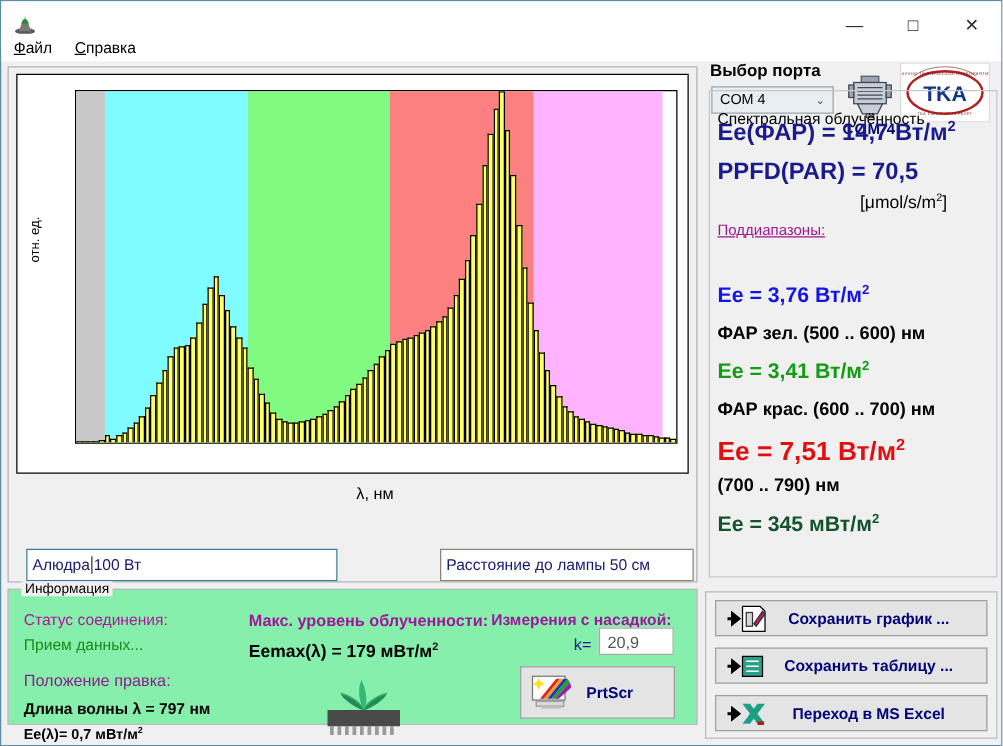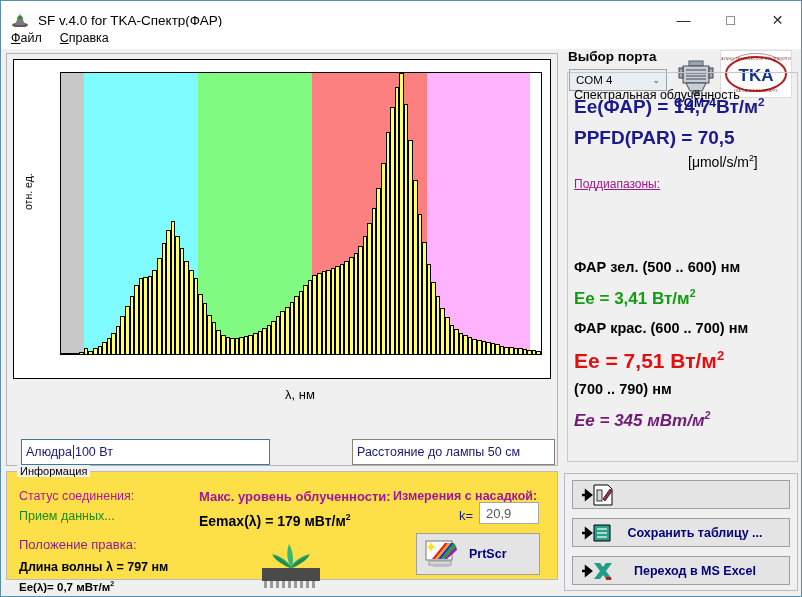--- a/index.html
+++ b/index.html
@@ -102,21 +102,21 @@
   #tkalogo { position: absolute; left: 156px; top: 4px; width: 72px; height: 48px;
              background: #fff; border: 1px solid #dddddd; }
   #specgroup {
     position: absolute; left: 3px; top: 26px; width: 231px; height: 390px;
     border: 1px solid #c8c8c8; background: transparent;
   }
   .rlabel { position: absolute; white-space: nowrap; }
   
   #infogroup {
     position: absolute; left: 5px; top: 470px; width: 552px; height: 109px;
-    border: 1px solid #b8bcc0; background: #fde047; text-align: center;
+    border: 1px solid #b8bcc0; background: #86efac; text-align: center;
   }
   #infogroup .glabel {
     position: absolute; left: 10px; top: -7px; background: #f0f0f0; padding: 0 3px;
     font-size: 11px; color: #000;
   }
   .ilabel { position: absolute; white-space: nowrap; }
   #kfield {
     position: absolute; left: 478px; top: 501px; width: 60px; height: 22px;
     background: #fff; border: 1px solid #a8a8a8; font-size: 13px; color: #555;
     display: flex; align-items: center; padding-left: 6px;
@@ -147,21 +147,20 @@
 
   <div id="titlebar">
     <div class="ticon">
       <svg width="20" height="20" viewBox="0 0 20 20">
         <ellipse cx="10" cy="15" rx="8" ry="2.6" fill="#5a5a5a"></ellipse>
         <path d="M5 15 L8 7 L12 7 L15 15 Z" fill="#7a7a7a"></path>
         <path d="M7 9 C8 4, 12 4, 13 9 Z" fill="#2e8b3a"></path>
         <path d="M9.4 8 L10 2 L10.6 8 Z" fill="#2e8b3a"></path>
       </svg>
     </div>
-    <div class="title-text">SF v.4.0 for TKA-Спектр(ФАР)</div>
     <div class="winbtns">
       <div class="winbtn">—</div>
       <div class="winbtn">□</div>
       <div class="winbtn close">✕</div>
     </div>
   </div>
 
   <div id="menubar">
     <div class="mi">
       <u>Ф</u><span>айл</span>
@@ -456,33 +455,36 @@
         <span>Ee(ФАР) = 14,7 Вт/м</span><sup>2</sup>
       </div>
 
       <div class="rlabel" style="left:6px; top:54px; font-size:19px; font-weight:bold; color:#1a1a8c;">PPFD(PAR) = 70,5</div>
       <div class="rlabel" style="left:120px; top:80px; font-size:14px; color:#000;">
         <span>[μmol/s/m</span><sup>2</sup><span>]</span>
       </div>
 
       <div class="rlabel" style="left:6px; top:104px; font-size:12px; color:#a0168c; text-decoration:underline;">Поддиапазоны:</div>
 
+      <div class="rlabel" style="left:6px; top:153px; font-size:17px; font-weight:bold; color:#1414e6;">
+        <span>Ee = 3,76 Вт/м</span><sup>2</sup>
+      </div>
 
       <div class="rlabel" style="left:6px; top:186px; font-size:14.5px; font-weight:bold; color:#000;">ФАР зел. (500 .. 600) нм</div>
       <div class="rlabel" style="left:6px; top:214px; font-size:17px; font-weight:bold; color:#119c11;">
         <span>Ee = 3,41 Вт/м</span><sup>2</sup>
       </div>
 
       <div class="rlabel" style="left:6px; top:247px; font-size:14.5px; font-weight:bold; color:#000;">ФАР крас. (600 .. 700) нм</div>
       <div class="rlabel" style="left:6px; top:275px; font-size:21px; font-weight:bold; color:#e01010;">
         <span>Ee = 7,51 Вт/м</span><sup>2</sup>
       </div>
 
       <div class="rlabel" style="left:6px; top:308px; font-size:14.5px; font-weight:bold; color:#000;">(700 .. 790) нм</div>
-      <div class="rlabel" style="left:6px; top:336px; font-size:17px; font-weight:bold; color:#701a75;font-style:italic;">
+      <div class="rlabel" style="left:6px; top:336px; font-size:17px; font-weight:bold; color:#14532d;">
         <span>Ee = 345 мВт/м</span><sup>2</sup>
       </div>
     </div>
   </div>
 
   <div id="infogroup">
     <div class="glabel">Информация</div>
 
     <div class="ilabel" style="left:12px; top:17px; font-size:12.5px; color:#b0169c;">Статус соединения:</div>
     <div class="ilabel" style="left:12px; top:37px; font-size:12.5px; color:#1a8c1a;">Прием данных...</div>
@@ -550,20 +552,21 @@
   <div id="btnpanel">
     <div class="bigbtn" style="top:6px;">
       <span class="ic">
         <svg width="34" height="24" viewBox="0 0 34 24">
           <path d="M1 12 L8 12 M5 8 L10 12 L5 16 Z" stroke="#000" stroke-width="2.4" fill="#000"></path>
           <path d="M13 2 L27 2 L31 6 L31 22 L13 22 Z" fill="#fff" stroke="#000"></path>
           <rect x="16" y="7" width="5" height="11" fill="#d8d8d8" stroke="#333"></rect>
           <path d="M22 16 L29 6 L31 8 L24 18 Z" fill="#b02060" stroke="#333"></path>
         </svg>
       </span>
+      <span class="lbl">Сохранить график ...</span>
     </div>
     <div class="bigbtn" style="top:44px;">
       <span class="ic">
         <svg width="34" height="24" viewBox="0 0 34 24">
           <path d="M1 12 L8 12 M5 8 L10 12 L5 16 Z" stroke="#000" stroke-width="2.4" fill="#000"></path>
           <path d="M13 4 L29 4 L29 20 L13 20 Z" fill="#2aa088" stroke="#000"></path>
           <g stroke="#fff" stroke-width="1.2">
             <line x1="16" y1="8" x2="26" y2="8"></line>
             <line x1="16" y1="12" x2="26" y2="12"></line>
             <line x1="16" y1="16" x2="26" y2="16"></line>

